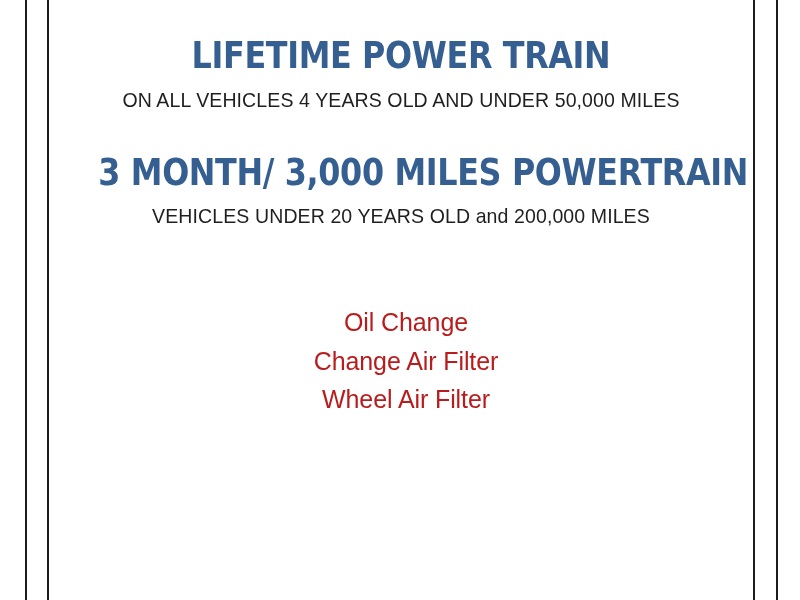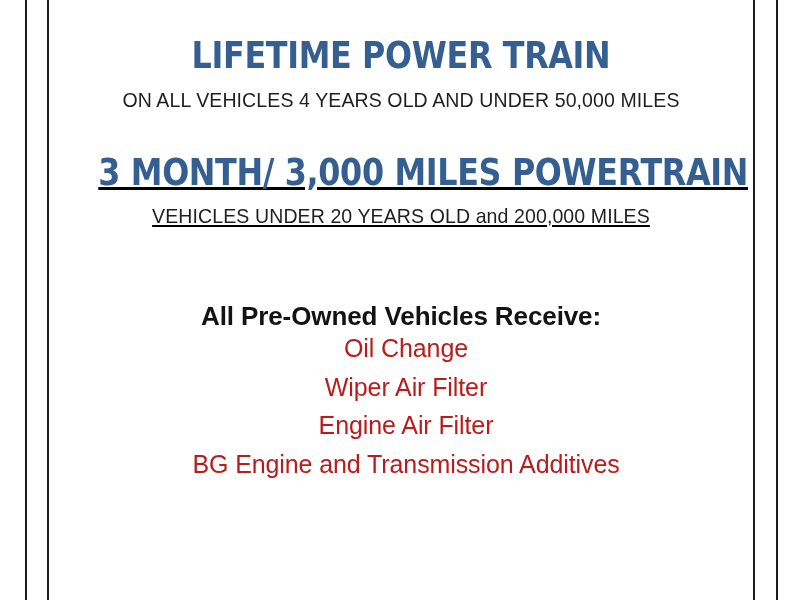--- a/index.html
+++ b/index.html
@@ -76,21 +76,21 @@
     transform: scaleX(0.93);
     transform-origin: center center;
     white-space: nowrap;
     margin: 0;
     padding: 0;
   }
 
   
   .block-one     { padding-top: 26px; }
   .block-one .subline  { margin-top: 14px; }
-  .block-two     { padding-top: 42px; text-decoration: underline; }
+  .block-two     { padding-top: 42px; }
   .block-two .subline  { margin-top: 13px; }
 
   .services {
     padding-top: 76px;
   }
 
   .services-title {
     color: #131313;
     font-family: "Liberation Sans", "DejaVu Sans", sans-serif;
     font-weight: bold;
@@ -135,23 +135,21 @@
       <div class="headline">LIFETIME POWER TRAIN</div>
       <div class="subline">ON ALL VEHICLES 4 YEARS OLD AND UNDER 50,000 MILES</div>
     </div>
 
     <div class="block block-two">
       <div class="headline">3 MONTH/ 3,000 MILES POWERTRAIN</div>
       <div class="subline">VEHICLES UNDER 20 YEARS OLD and 200,000 MILES</div>
     </div>
 
     <div class="services">
-      <div class="services-title">All Pre-Owned Vehicles Receive:</div>
       <ul class="service-list">
         <li class="service-item">Oil Change</li>
-        <li class="service-item">Wiper Air Filter</li>
-        <li class="service-item">Engine Air Filter</li>
-        <li class="service-item">BG Engine and Transmission Additives</li>
+        <li class="service-item">Change Air Filter</li>
+        <li class="service-item">Wheel Air Filter</li>
       </ul>
     </div>
 
   </div>
 </div>
 
 </body></html>

